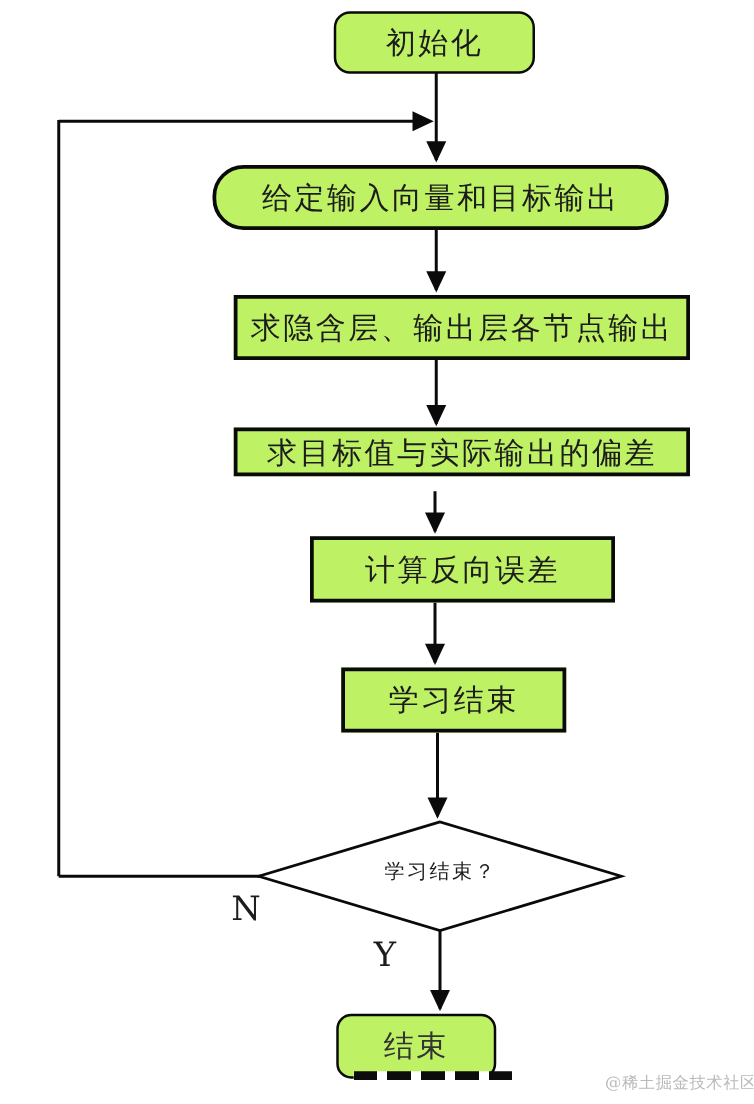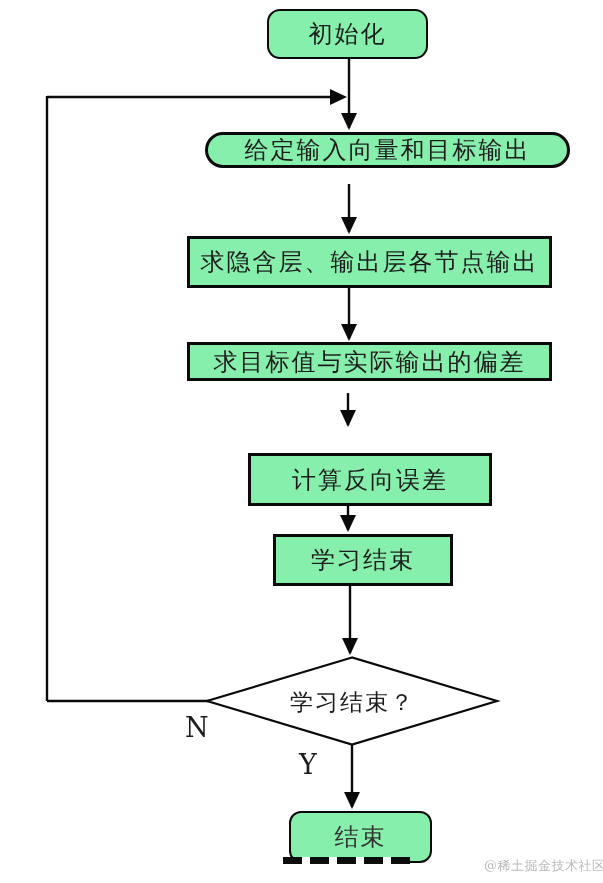--- a/index.html
+++ b/index.html
@@ -18,74 +18,74 @@
   #wires {
     position: absolute;
     left: 0;
     top: 0;
     width: 603px;
     height: 883px;
   }
   .node {
     position: absolute;
     box-sizing: border-box;
-    background: #86efac;
+    background: #bef264;
     display: flex;
     align-items: center;
     justify-content: center;
     color: #1c1c1c;
     font-size: 24px;
     letter-spacing: 2px;
     white-space: nowrap;
     z-index: 2;
   }
   .node-rect {
     border: 3px solid #0a0a0a;
   }
   .node-rounded {
     border: 2.5px solid #0a0a0a;
     border-radius: 13px;
   }
   .node-start {
     left: 267px; top: 9px; width: 161px; height: 50px;
   }
   .node-step1 {
-    left: 205px; top: 132px; width: 365px; height: 36px; border-radius: 25px;
+    left: 170px; top: 132px; width: 365px; height: 52px; border-radius: 25px;
   }
   .node-step2 {
     left: 187px; top: 236px; width: 365px; height: 52px; text-align: center;
   }
   .node-step3 {
     left: 187px; top: 342px; width: 365px; height: 39px;
   }
   .node-step4 {
-    left: 248px; top: 429px; width: 244px; height: 53px; margin-top: 24px;
+    left: 248px; top: 429px; width: 244px; height: 53px;
   }
   .node-step5 {
     left: 273px; top: 534px; width: 180px; height: 52px;
   }
   .node-end {
-    left: 289px; top: 811px; width: 143px; height: 52px;
+    left: 269px; top: 811px; width: 128px; height: 52px;
     border-radius: 12px;
     color: #333333;
     text-align: right;
   }
   .end-dash-overlay {
     position: absolute;
     left: 283px; top: 857px; width: 127px; height: 7px;
     background: repeating-linear-gradient(90deg,
       #0c0c0c 0px, #0c0c0c 19px,
       #ffffff 19px, #ffffff 27px);
     z-index: 3;
   }
   .diamond-label {
     position: absolute;
     left: 262px; top: 687px; width: 181px;
     text-align: center;
-    font-size: 23px;
+    font-size: 16px;
     letter-spacing: 2px;
     color: #1c1c1c;
     z-index: 2;
     white-space: nowrap;
   }
   .branch-label {
     position: absolute;
     font-size: 27px;
     color: #1c1c1c;
     z-index: 2;

